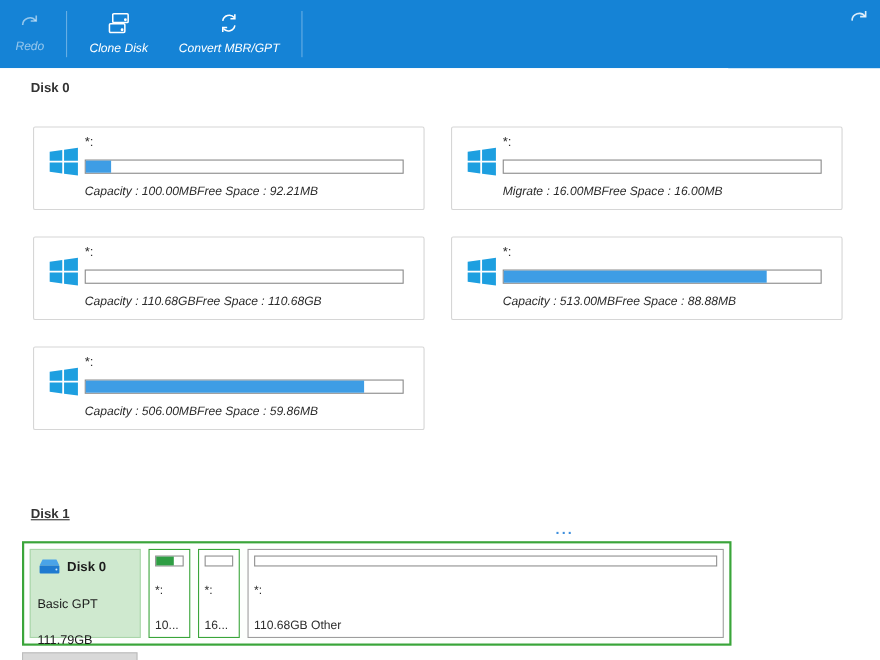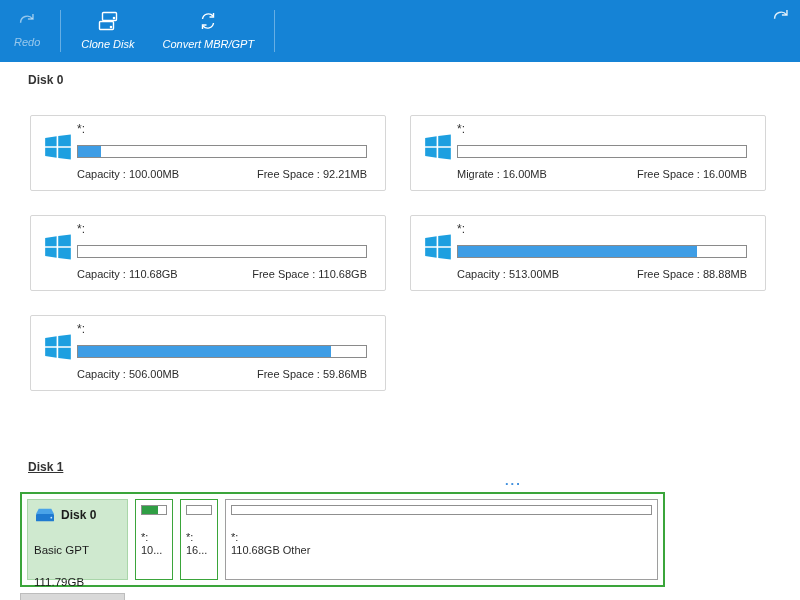--- a/index.html
+++ b/index.html
@@ -24,21 +24,21 @@
 
   
   .card { position:absolute; width:356px; height:76px; background:#fff;
           border:1px solid #d6d6d6; border-radius:2px; }
   .winlogo { position:absolute; left:13px; top:17px; width:28px; height:28px; }
   .p-name { position:absolute; left:46px; top:6px; font-size:12px; color:#333; }
   .p-bar  { position:absolute; left:46px; right:18px; top:29px; height:13px;
             border:1px solid #8a8a8a; background:#fff; }
   .p-fill { height:100%; background:#3e9de5; }
   .p-caps { position:absolute; left:46px; right:18px; top:52px; display:flex;
-            justify-content:space-between; font-size:11px; color:#2b2b2b; }
+            font-size:11px; color:#2b2b2b;font-style:italic; }
 
   
   .dots { position:absolute; left:505px; top:411px; color:#3f8fdd; font-size:13px;
           font-weight:bold; letter-spacing:2px; }
 
   
   .strip { position:absolute; left:20px; top:430px; right:-3px; height:95px;
            border:2px solid #3aa53a; background:#fdfffd; display:flex;
            gap:7px; padding:5px; align-items:stretch; }
   .strip-info { width:101px; background:#cfe9cf; border:1px solid #a9d6a9;
@@ -46,21 +46,21 @@
   .strip-info .row1 { display:flex; align-items:center; gap:5px; margin-bottom:8px; }
   .strip-info .dname { font-weight:bold; font-size:12px; }
   .strip-info .line { margin-top:20px; font-size:11.5px; }
   .pblock { background:#fff; border:1px solid #3aa53a; padding:4px 5px;
             display:flex; flex-direction:column; }
   .pblock.small { flex:0 0 38px; }
   .pblock.large { flex:1 1 auto; border-color:#9e9e9e; }
   .pb-bar { height:10px; border:1px solid #8f8f8f; background:#fff; margin-top:1px; }
   .pb-fill { height:100%; background:#2f9e44; }
   .pb-name { font-size:11px; margin-top:16px; }
-  .pb-size { font-size:11px; margin-top:1px; white-space:nowrap; overflow:hidden; }
+  .pb-size { font-size:11px; margin-top:20px; white-space:nowrap; overflow:hidden; }
 
   .next-strip { position:absolute; left:20px; top:531px; right:0; height:9px; }
   .next-info  { width:105px; height:9px; background:#d9d9d9; border:1px solid #bdbdbd; }
 
   svg { display:block; }
 </style>
 </head>
 <body>
 
 <div class="toolbar">

